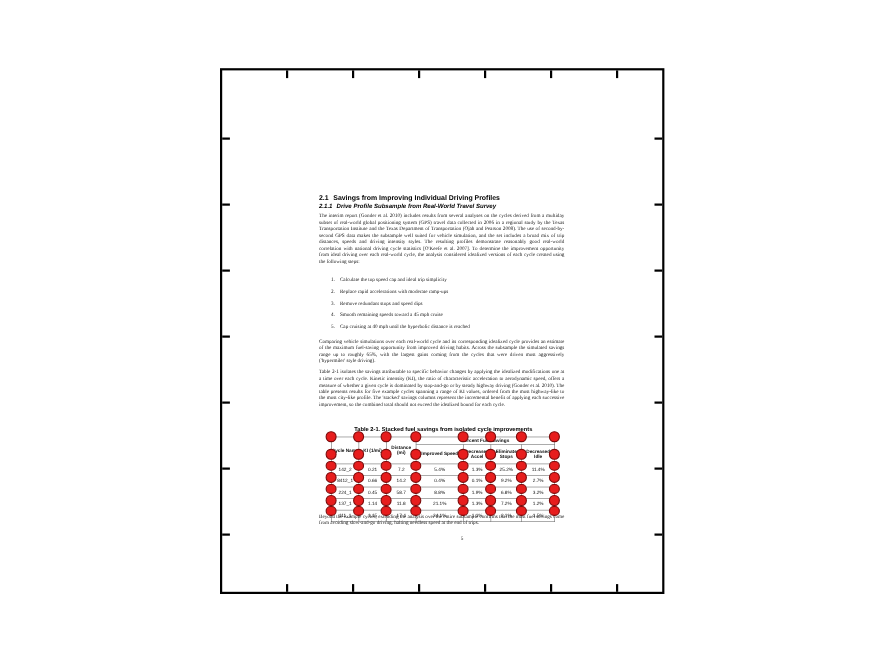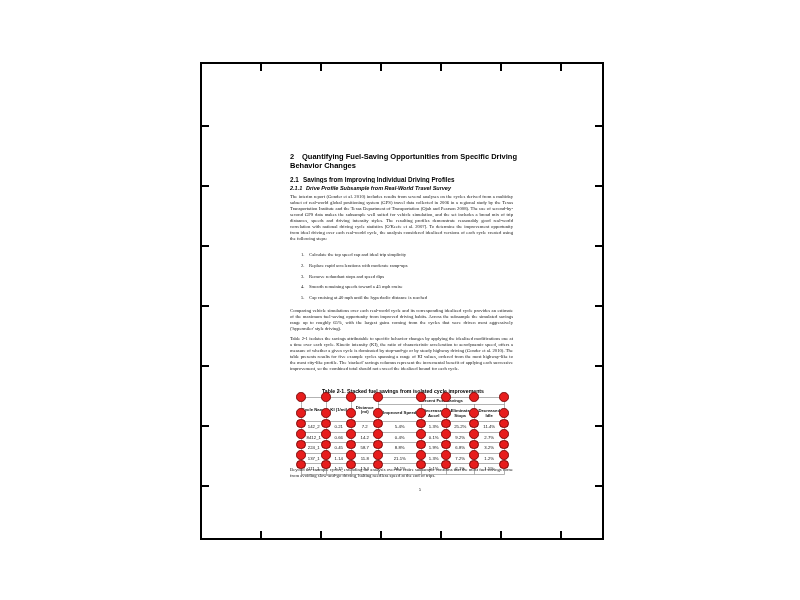--- a/index.html
+++ b/index.html
@@ -62,26 +62,20 @@
       <div class="tick" style="top: 241px; height: 2px; width: 7px; left: 0px;"></div>
       <div class="tick" style="top: 241px; height: 2px; width: 7px; right: 0px;"></div>
       <div class="tick" style="top: 301px; height: 2px; width: 7px; left: 0px;"></div>
       <div class="tick" style="top: 301px; height: 2px; width: 7px; right: 0px;"></div>
       <div class="tick" style="top: 361px; height: 2px; width: 7px; left: 0px;"></div>
       <div class="tick" style="top: 361px; height: 2px; width: 7px; right: 0px;"></div>
       <div class="tick" style="top: 421px; height: 2px; width: 7px; left: 0px;"></div>
       <div class="tick" style="top: 421px; height: 2px; width: 7px; right: 0px;"></div>
     </div>
 
-  <div class="abs" style="left:290px;top:151px;width:230px;height:24px;">
-    <div class="s50" style="width:460px;">
-      <div class="h2t"><span class="hnum">2</span><span>Quantifying Fuel-Saving Opportunities from Specific Driving</span></div>
-      <div class="h2t l2">Behavior Changes</div>
-    </div>
-  </div>
 
   <div class="abs" style="left:290px;top:176px;width:230px;height:8px;">
     <div class="s50" style="width:460px;">
       <div class="sec"><span class="n">2.1</span><span>Savings from Improving Individual Driving Profiles</span></div>
     </div>
   </div>
 
   <div class="abs" style="left:290px;top:184.5px;width:230px;height:8px;">
     <div class="s50" style="width:460px;">
       <div class="subsec"><span class="n">2.1.1</span><span>Drive Profile Subsample from Real-World Travel Survey</span></div>

